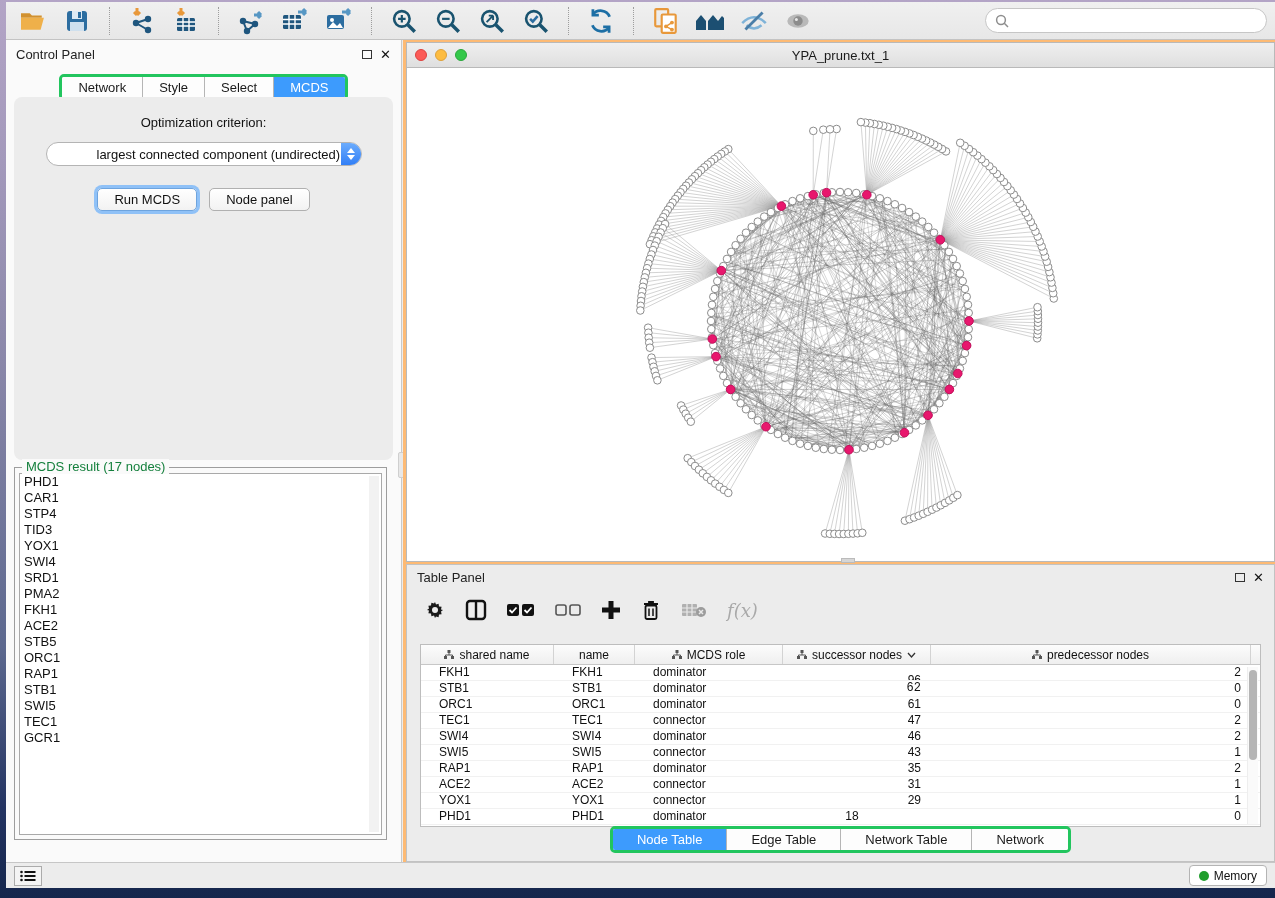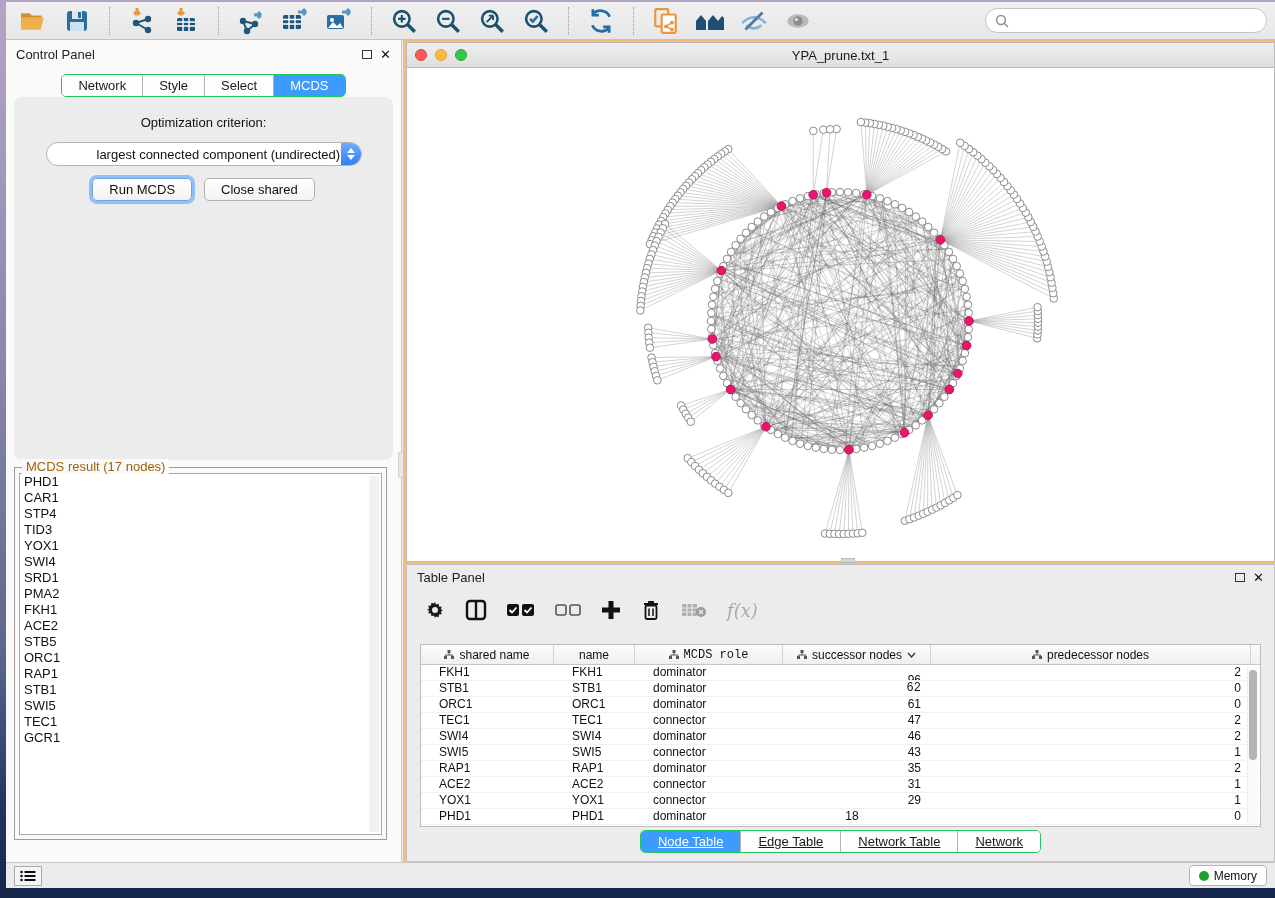--- a/index.html
+++ b/index.html
@@ -25,38 +25,38 @@
   .control-panel { position:absolute; left:0; top:0; width:396px; bottom:0; background:#fafafa; border-right:1px solid #c9c9c9; }
   .vsplit-handle { position:absolute; left:-8px; top:412px; width:9px; height:26px; background:#e8e8e8; border:1px solid #cfcfcf; border-radius:2px; }
   .right-region { position:absolute; left:397px; top:0; right:0; bottom:0; background:#fdba74; }
 
   
   .cp-header { height:26px; display:flex; align-items:center; padding:14px 10px; font-size:13px; color:#222; }
   .panel-header-icons { margin-left:auto; display:flex; align-items:center; gap:8px; }
   .float-box { width:10px; height:9px; border:1.5px solid #333; display:inline-block; }
   .close-x { font-size:13px; font-weight:bold; color:#111; line-height:1; }
   .cp-tabs { display:flex; justify-content:center; margin-top:6px; }
-  .seg { display:flex; border:1px solid #22c55e; border-radius:5px; overflow:hidden; background:#fff;justify-content:center; }
+  .seg { display:flex; border:3px solid #22c55e; border-radius:5px; overflow:hidden; background:#fff;justify-content:center; }
   .seg .tab { padding:3px 16px; font-size:13px; color:#1a1a1a; border-right:1px solid #b5b5b5; background:#fdfdfd; }
   .seg .tab:last-child { border-right:none; }
   .seg .tab.sel { background:#3d9bfd; color:#fff; }
   .cp-inner { position:absolute; left:8px; right:8px; top:57px; height:363px; background:#ececec; border-radius:8px; }
   .opt-label { text-align:center; padding-top:18px; font-size:13px; color:#111; }
   .select-wrap { margin:12px auto 0; width:316px; height:24px; background:#fff; border:1px solid #b4b4b4;
     border-radius:12px; display:flex; align-items:center; overflow:hidden;padding-left:40px; }
   .select-wrap .val { flex:1; font-size:13px; padding-left:10px; color:#111; white-space:nowrap; }
   .stepper { width:20px; height:24px; background:linear-gradient(#6eaefd,#2f7df6); display:flex; flex-direction:column; align-items:center; justify-content:center; gap:2px; border-radius:0 4px 4px 0; }
   .stepper svg { display:block; }
-  .cp-buttons { display:flex; justify-content:center; gap:12px; margin-top:12px; }
+  .cp-buttons { display:flex; justify-content:center; gap:12px; margin-top:22px; }
   .mac-btn { background:linear-gradient(#ffffff,#f2f2f2); border:1px solid #b0b0b0; border-radius:5px;
     font-size:13px; padding:3px 16px; color:#111; }
   .mac-btn.focus { box-shadow:0 0 0 3px #8fc1f7; border-color:#6ea4de; }
 
   .result-group { position:absolute; left:8px; right:14px; top:427px; height:373px; }
-  .result-legend { position:absolute; left:8px; top:-8px; background:#fafafa; padding:0 4px; font-size:13px; color:#a16207; z-index:2; }
+  .result-legend { position:absolute; left:8px; top:-8px; background:#fafafa; padding:0 4px; font-size:13px; color:#15803d; z-index:2; }
   .result-border { position:absolute; inset:0; border:1px solid #9d9d9d; }
   .result-list { position:absolute; left:5px; right:5px; top:6px; bottom:5px; background:#fff; border:1px solid #a9a9a9; overflow:hidden; }
   .result-list .track { position:absolute; right:2px; top:2px; bottom:2px; width:10px; background:#f2f2f2; }
   .result-item { font-size:13px; color:#111; line-height:16px; padding-left:4px; }
 
   
   .network-panel { position:absolute; left:3px; right:0; top:2px; height:520px; background:#fff; border:1px solid #b9b9b9; }
   .net-titlebar { height:25px; background:linear-gradient(#efefef,#dfdfdf); border-bottom:1px solid #b9b9b9;
     display:flex; align-items:center; padding:0 8px; position:relative; }
   .lights { display:flex; gap:8px; }
@@ -74,21 +74,21 @@
   .table-region { position:absolute; left:13px; right:13px; top:79px; height:183px; background:#fff; border:1px solid #bdbdbd; overflow:hidden; }
   .thead { display:flex; height:20px; background:linear-gradient(#fcfcfc,#efefef); border-bottom:1px solid #c7c7c7; }
   .th { display:flex; align-items:center; justify-content:center; gap:5px; font-size:12px; color:#111;
         border-right:1px solid #d3d3d3; height:100%; }
   .trow { display:flex; height:16px; border-bottom:1px solid #f1f1f1; }
   .td { font-size:12px; color:#111; line-height:15px; white-space:nowrap; overflow:hidden; }
   .td.num { text-align:right; }
   .vscroll { position:absolute; top:22px; right:2px; bottom:2px; width:11px; background:#fafafa; border-left:1px solid #eee; }
   .vthumb { position:absolute; left:1px; right:1px; top:3px; height:90px; background:#b5b5b5; border-radius:5px; }
   .tp-tabs { position:absolute; left:0; right:0; bottom:8px; display:flex; justify-content:center; }
-  .tp-tabs .seg .tab { padding:3px 17px;text-decoration:underline; }
+  .tp-tabs .seg .tab { padding:3px 24px; }
   .tp-tabs .seg .tab.sel { background:#3d9bfd; color:#fff; }
 
   
   .statusbar { position:absolute; left:0; right:0; bottom:0; height:26px; background:#ececec; border-top:1px solid #c6c6c6;
     display:flex; align-items:center; padding:0 8px; }
   .list-btn { width:28px; height:20px; border:1px solid #ababab; background:#f4f4f4; display:flex; align-items:center; justify-content:center; }
   .memory-btn { margin-left:auto; height:21px; background:#fff; border:1px solid #b4b4b4; border-radius:4px;
     display:flex; align-items:center; gap:5px; padding:0 9px; font-size:12px; color:#111; }
   .memdot { width:10px; height:10px; border-radius:50%; background:#1f9e2c; }
 </style>
@@ -259,21 +259,21 @@
             <svg width="8" height="5" viewBox="0 0 8 5">
                 <path d="M0 5l4-5 4 5z" fill="#fff"></path>
               </svg>
             <svg width="8" height="5" viewBox="0 0 8 5">
                 <path d="M0 0l4 5 4-5z" fill="#fff"></path>
               </svg>
           </span>
         </div>
         <div class="cp-buttons">
           <button class="mac-btn focus">Run MCDS</button>
-          <button class="mac-btn">Close shared</button>
+          <button class="mac-btn">Node panel</button>
         </div>
       </div>
       <div class="result-group">
         <div class="result-border"></div>
         <div class="result-legend">MCDS result (17 nodes)</div>
         <div class="result-list" id="mcds-list">
           <div class="track"></div>
         <div class="result-item">PHD1</div>
             <div class="result-item">CAR1</div>
             <div class="result-item">STP4</div>
@@ -1288,21 +1288,21 @@
                   <rect x="3.5" y="0" width="3" height="3" fill="#555"></rect>
                   <rect x="0" y="6" width="3" height="3" fill="#555"></rect>
                   <rect x="7" y="6" width="3" height="3" fill="#555"></rect>
                   <path d="M5 3v2M1.5 6V5h7v1" stroke="#555" fill="none"></path>
                 </svg>
                 <span>shared name</span>
               </div>
               <div class="th" style="width: 81px;">
                 <span>name</span>
               </div>
-              <div class="th" style="width: 148px; font-family: Liberation Mono, monospace;">
+              <div class="th" style="width: 148px;">
                 <svg width="10" height="9" viewBox="0 0 10 9">
                   <rect x="3.5" y="0" width="3" height="3" fill="#555"></rect>
                   <rect x="0" y="6" width="3" height="3" fill="#555"></rect>
                   <rect x="7" y="6" width="3" height="3" fill="#555"></rect>
                   <path d="M5 3v2M1.5 6V5h7v1" stroke="#555" fill="none"></path>
                 </svg>
                 <span>MCDS role</span>
               </div>
               <div class="th" style="width: 148px;">
                 <svg width="10" height="9" viewBox="0 0 10 9">

